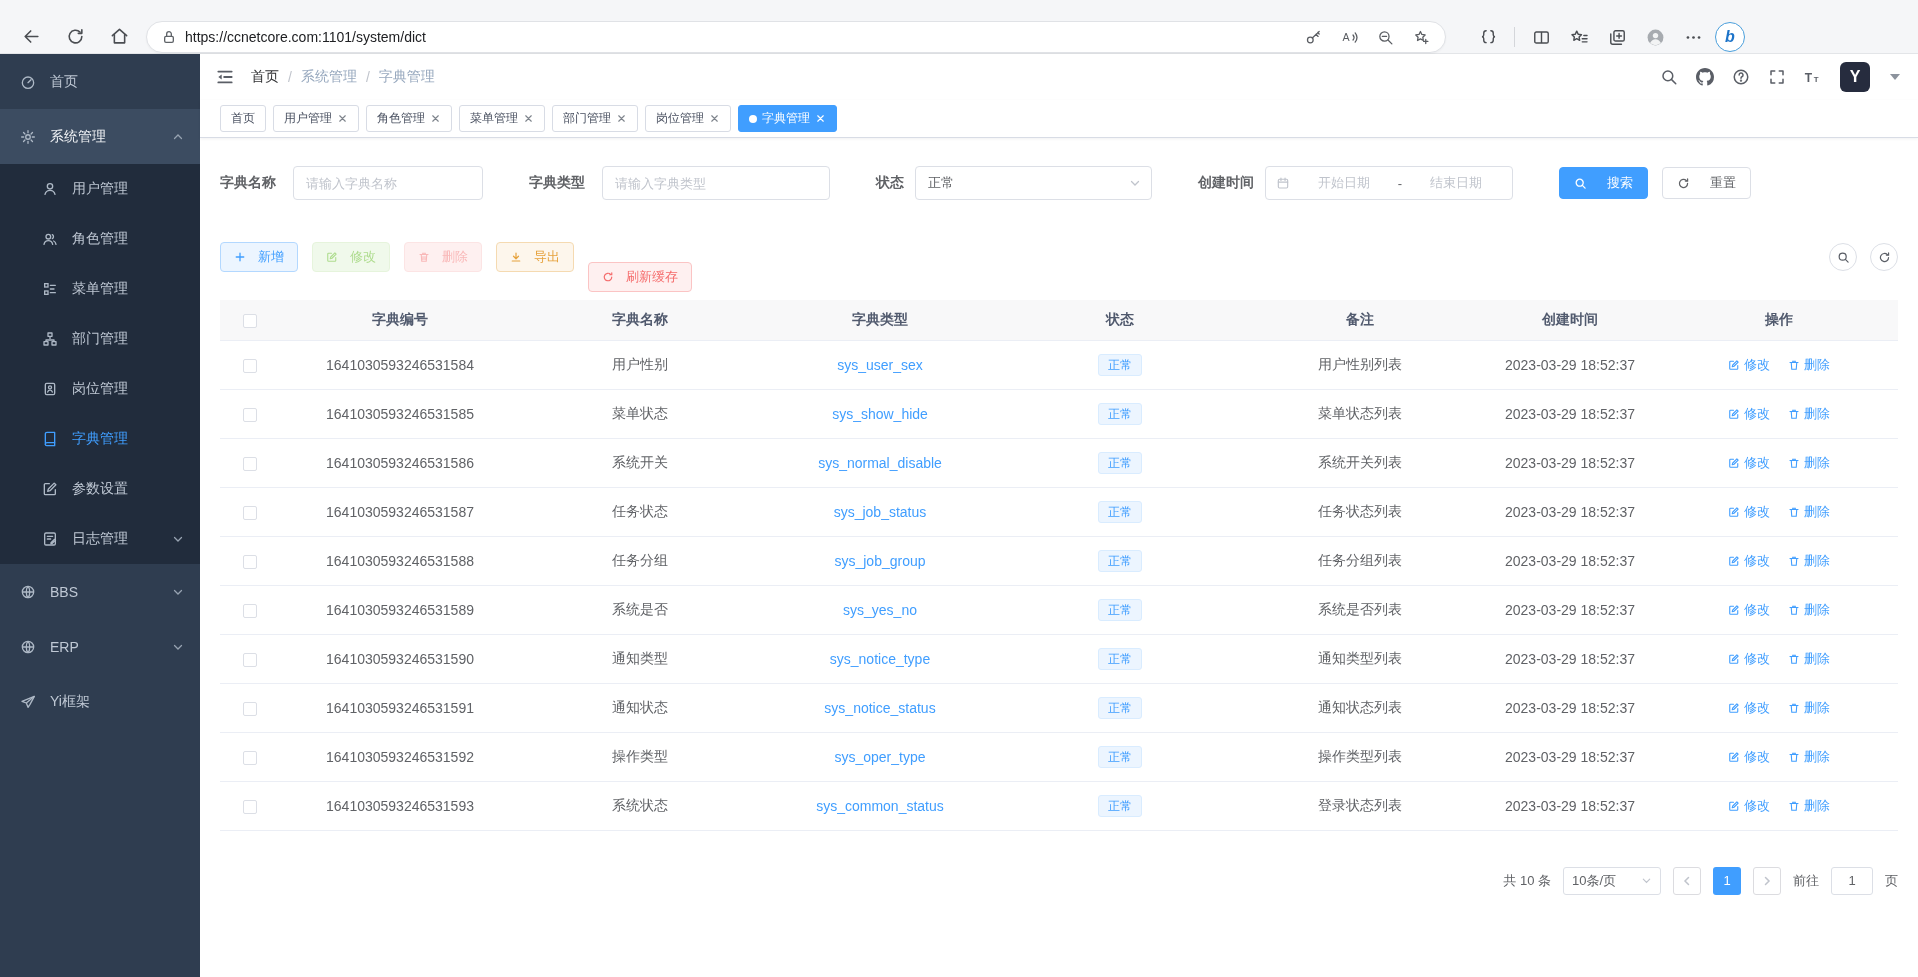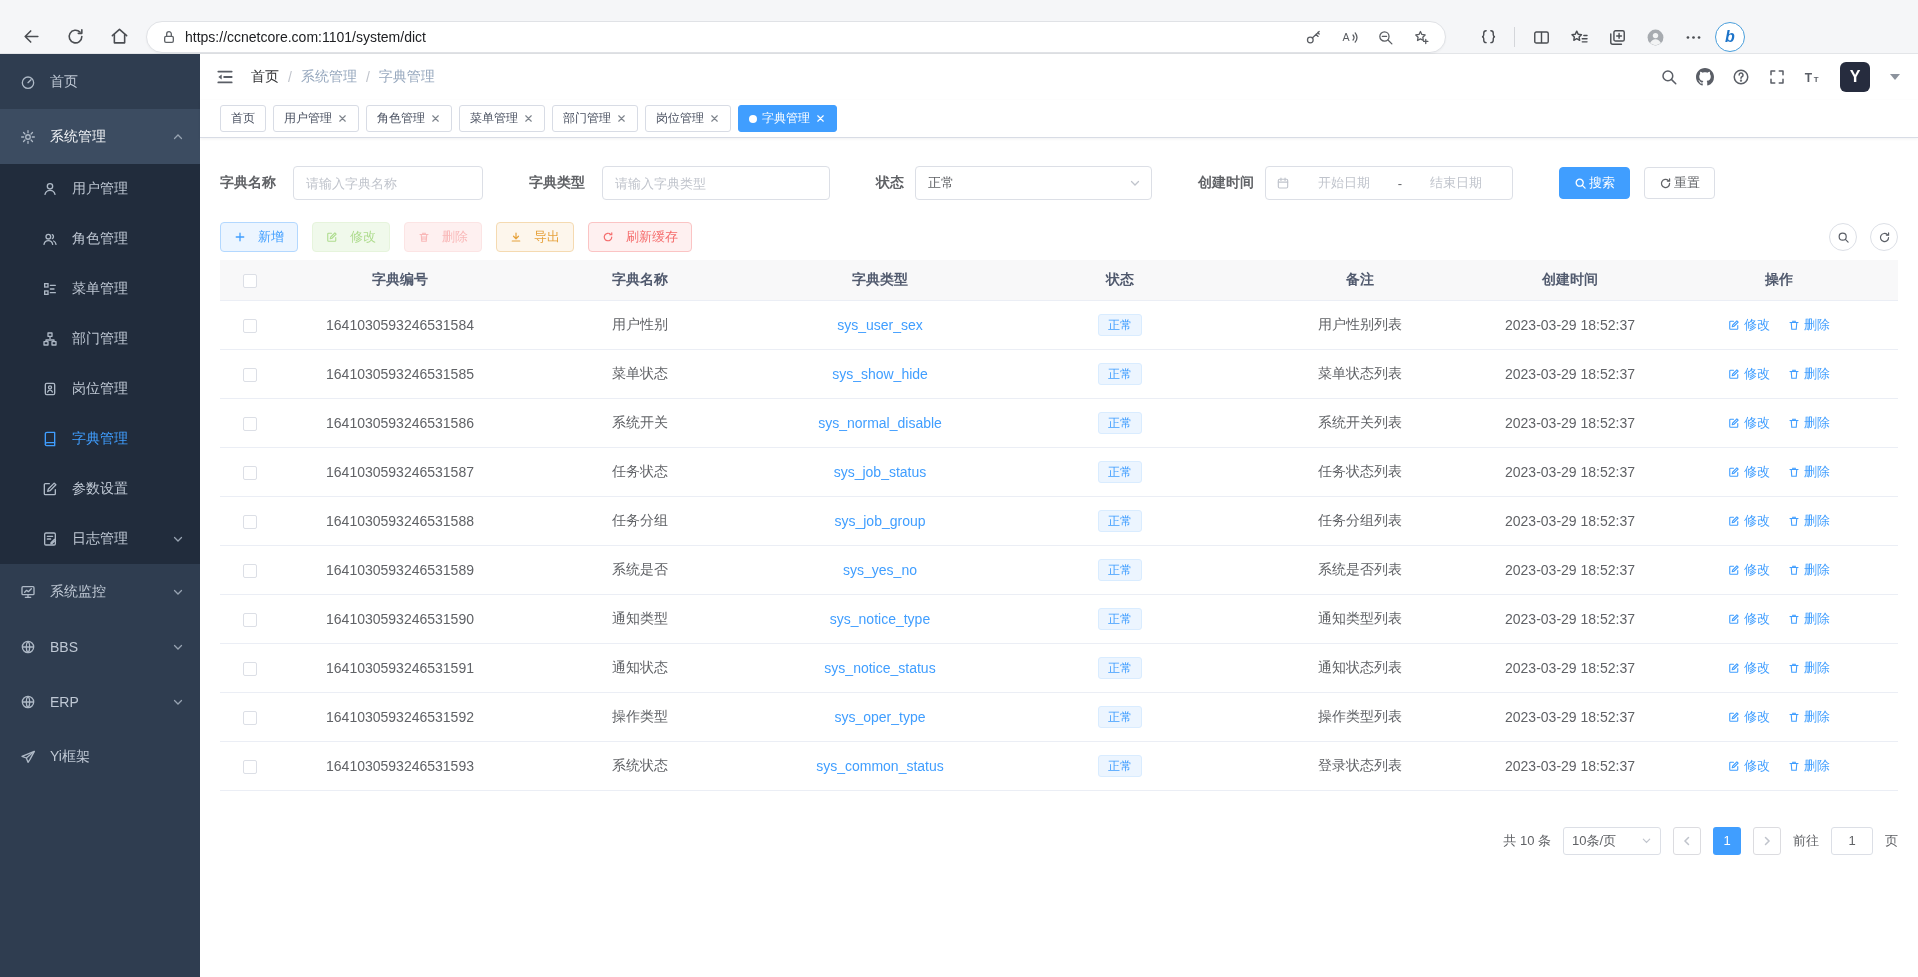--- a/index.html
+++ b/index.html
@@ -72,32 +72,32 @@
   .flabel { font-size:14px; font-weight:bold; color:#606266; margin-right:11px; white-space:nowrap; }
   .inp { height:34px; border:1px solid #dcdfe6; border-radius:4px; font-size:13px; padding:0 12px; color:#606266; outline:none; font-family:inherit;margin-left:6px; }
   .inp::placeholder { color:#c0c4cc; }
   .sel { width:237px; height:34px; border:1px solid #dcdfe6; border-radius:4px; display:flex; align-items:center; justify-content:space-between; padding:0 10px 0 12px; font-size:13px; color:#606266; cursor:pointer; }
   .sel .chev { width:12px; height:12px; color:#c0c4cc; }
   .dater { width:248px; height:34px; border:1px solid #dcdfe6; border-radius:4px; display:flex; align-items:center; gap:8px; padding:0 10px; font-size:13px; color:#c0c4cc; }
   .dater .cal { width:14px; height:14px; color:#c0c4cc; }
   .dater .dph { flex:1; text-align:center; }
   .dater .dsep { color:#606266; }
   .fbuttons { display:flex; gap:14px; }
-  .btn { height:32px; border-radius:4px; border:1px solid #dcdfe6; background:#fff; color:#606266; font-size:13px; display:inline-flex; align-items:center; gap:2px; padding:0 14px; cursor:pointer; font-family:inherit; }
+  .btn { height:32px; border-radius:4px; border:1px solid #dcdfe6; background:#fff; color:#606266; font-size:13px; display:inline-flex; align-items:center; gap:20px; padding:0 14px; cursor:pointer; font-family:inherit; }
   .btn svg { width:13px; height:13px; }
   .btn-primary { background:#409eff; border-color:#409eff; color:#fff; }
 
   .toolbar { display:flex; align-items:center; gap:14px; margin-top:22px; }
   .tbtn { height:30px; border-radius:4px; font-size:13px; display:inline-flex; align-items:center; gap:12px; padding:0 13px; cursor:pointer; border:1px solid; font-family:inherit; }
   .tbtn svg { width:12px; height:12px; }
   .tbtn-add { background:#ecf5ff; border-color:#b3d8ff; color:#409eff; }
   .tbtn-edit { background:#f0f9eb; border-color:#e6f4dc; color:#aedc8e; cursor:not-allowed; }
   .tbtn-del { background:#fef0f0; border-color:#fce4e4; color:#f9b8b8; cursor:not-allowed; }
   .tbtn-exp { background:#fdf6ec; border-color:#f5dab1; color:#e6a23c; }
-  .tbtn-cache { background:#fef0f0; border-color:#fbc4c4; color:#f56c6c; }
+  .tbtn-cache { background:#fef0f0; border-color:#fbc4c4; color:#f56c6c;margin-top:40px; }
   .circles { margin-left:auto; display:flex; gap:13px; }
   .cbtn { width:28px; height:28px; border-radius:50%; border:1px solid #dcdfe6; background:#fff; color:#5a5e66; display:flex; align-items:center; justify-content:center; cursor:pointer; }
   .cbtn svg { width:13px; height:13px; }
 
   
   table.grid { width:100%; border-collapse:collapse; table-layout:fixed; margin-top:8px; font-size:14px; }
   .grid th { height:40px; background:#f8f8f9; color:#515a6e; font-weight:bold; font-size:14px; border-bottom:1px solid #ebeef5; text-align:center; }
   .grid td { height:49px; border-bottom:1px solid #ebeef5; color:#606266; text-align:center; white-space:nowrap; overflow:hidden; }
   .cbx { width:14px; height:14px; border:1px solid #dcdfe6; border-radius:2px; background:#fff; display:inline-block; vertical-align:middle; cursor:pointer; }
   .tlink { color:#409eff; cursor:pointer; text-decoration:none; }
@@ -298,30 +298,20 @@
               <rect x="4" y="3" width="16" height="18" rx="2"></rect>
               <path d="M8 8h8M8 12h5M13.5 17.5l5-5 1.5 1.5-5 5h-1.5z"></path>
             </svg>
           <span class="si-label">日志管理</span>
           <svg class="ic chev" viewBox="0 0 24 24" fill="none" stroke="currentColor" stroke-width="2.5" stroke-linecap="round">
               <path d="M5 9l7 7 7-7"></path>
             </svg>
         </div>
       </div>
 
-      <div class="si">
-        <svg class="ic" viewBox="0 0 24 24" fill="none" stroke="currentColor" stroke-width="2" stroke-linecap="round" stroke-linejoin="round">
-            <rect x="3" y="4" width="18" height="12" rx="1.5"></rect>
-            <path d="M12 16v4M8 20h8M7 12.5l3-3 2.5 2L17 7"></path>
-          </svg>
-        <span class="si-label">系统监控</span>
-        <svg class="ic chev" viewBox="0 0 24 24" fill="none" stroke="currentColor" stroke-width="2.5" stroke-linecap="round">
-            <path d="M5 9l7 7 7-7"></path>
-          </svg>
-      </div>
       <div class="si">
         <svg class="ic" viewBox="0 0 24 24" fill="none" stroke="currentColor" stroke-width="2">
             <circle cx="12" cy="12" r="8.5"></circle>
             <path d="M3.5 12h17M12 3.5c3.5 3.5 3.5 13.5 0 17M12 3.5c-3.5 3.5-3.5 13.5 0 17"></path>
           </svg>
         <span class="si-label">BBS</span>
         <svg class="ic chev" viewBox="0 0 24 24" fill="none" stroke="currentColor" stroke-width="2.5" stroke-linecap="round">
             <path d="M5 9l7 7 7-7"></path>
           </svg>
       </div>

